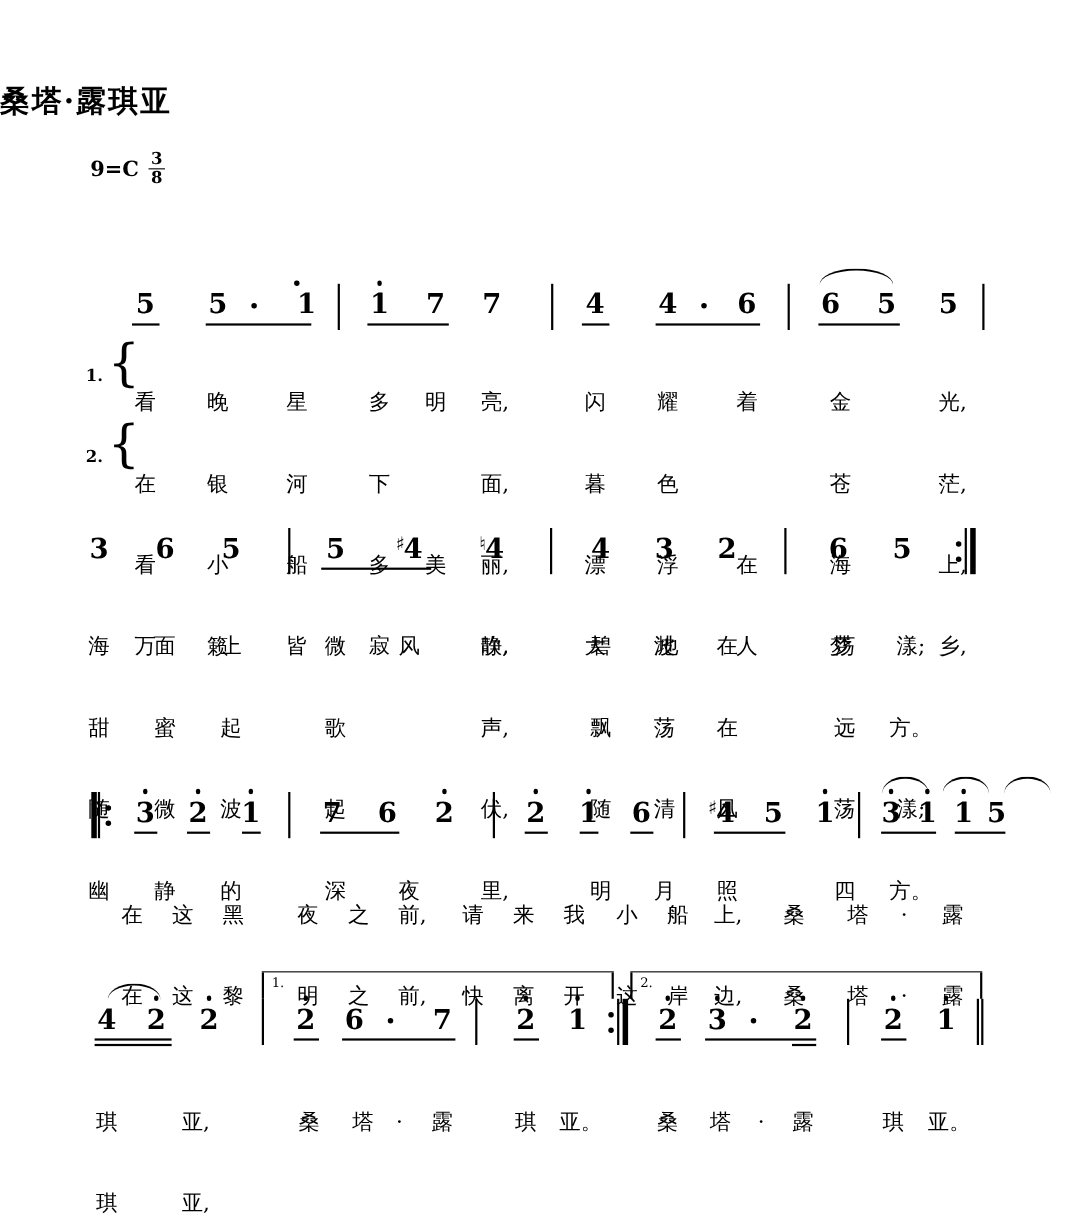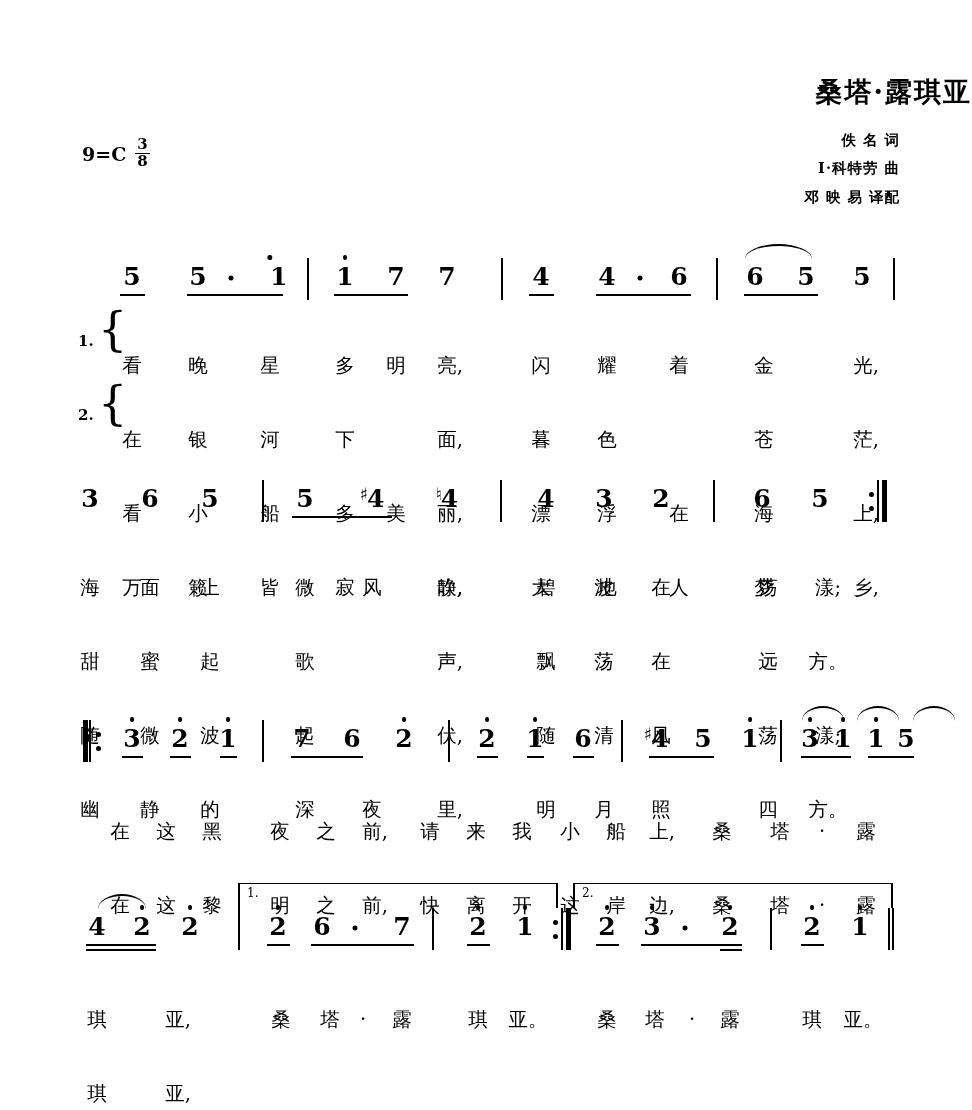--- a/index.html
+++ b/index.html
@@ -9,21 +9,21 @@
     font-family:"DejaVu Sans","Liberation Sans",sans-serif;
     color:#000;
     position:relative;
     overflow:hidden;
   }
   .sheet{position:relative;width:972px;height:1110px;}
 
   
   .title{
     position:absolute;left:0;top:74px;width:972px;
-    text-align:right;
+    text-align:left;
     font-family:"DejaVu Serif","Liberation Serif",serif;
     font-size:27px;font-weight:bold;letter-spacing:2px;
   }
   .keysig{
     position:absolute;left:82px;top:138px;
     font-family:"DejaVu Serif","Liberation Serif",serif;
     font-size:19px;font-weight:bold;
     display:flex;align-items:center;gap:9px;
   }
   .keysig .frac{
@@ -130,25 +130,20 @@
   <div class="title">桑塔·露琪亚</div>
 
   <div class="keysig">
     <span>9=C</span>
     <span class="frac">
       <span class="num">3</span>
       <span class="den">8</span>
     </span>
   </div>
 
-  <div class="credits">
-    <div>佚  名  词</div>
-    <div>I·科特劳  曲</div>
-    <div>邓 映 易 译配</div>
-  </div>
 
   <div class="system" style="top:258px;">
 
     <div class="noterow">
 
       <div class="note" style="left:132px;top:6px;">5</div>
       <div class="beam" style="left:120px;top:36px;width:25px;"></div>
 
       <div class="note" style="left:198px;top:6px;">5</div>
       <div class="augdot" style="left:231px;top:20px;"></div>

